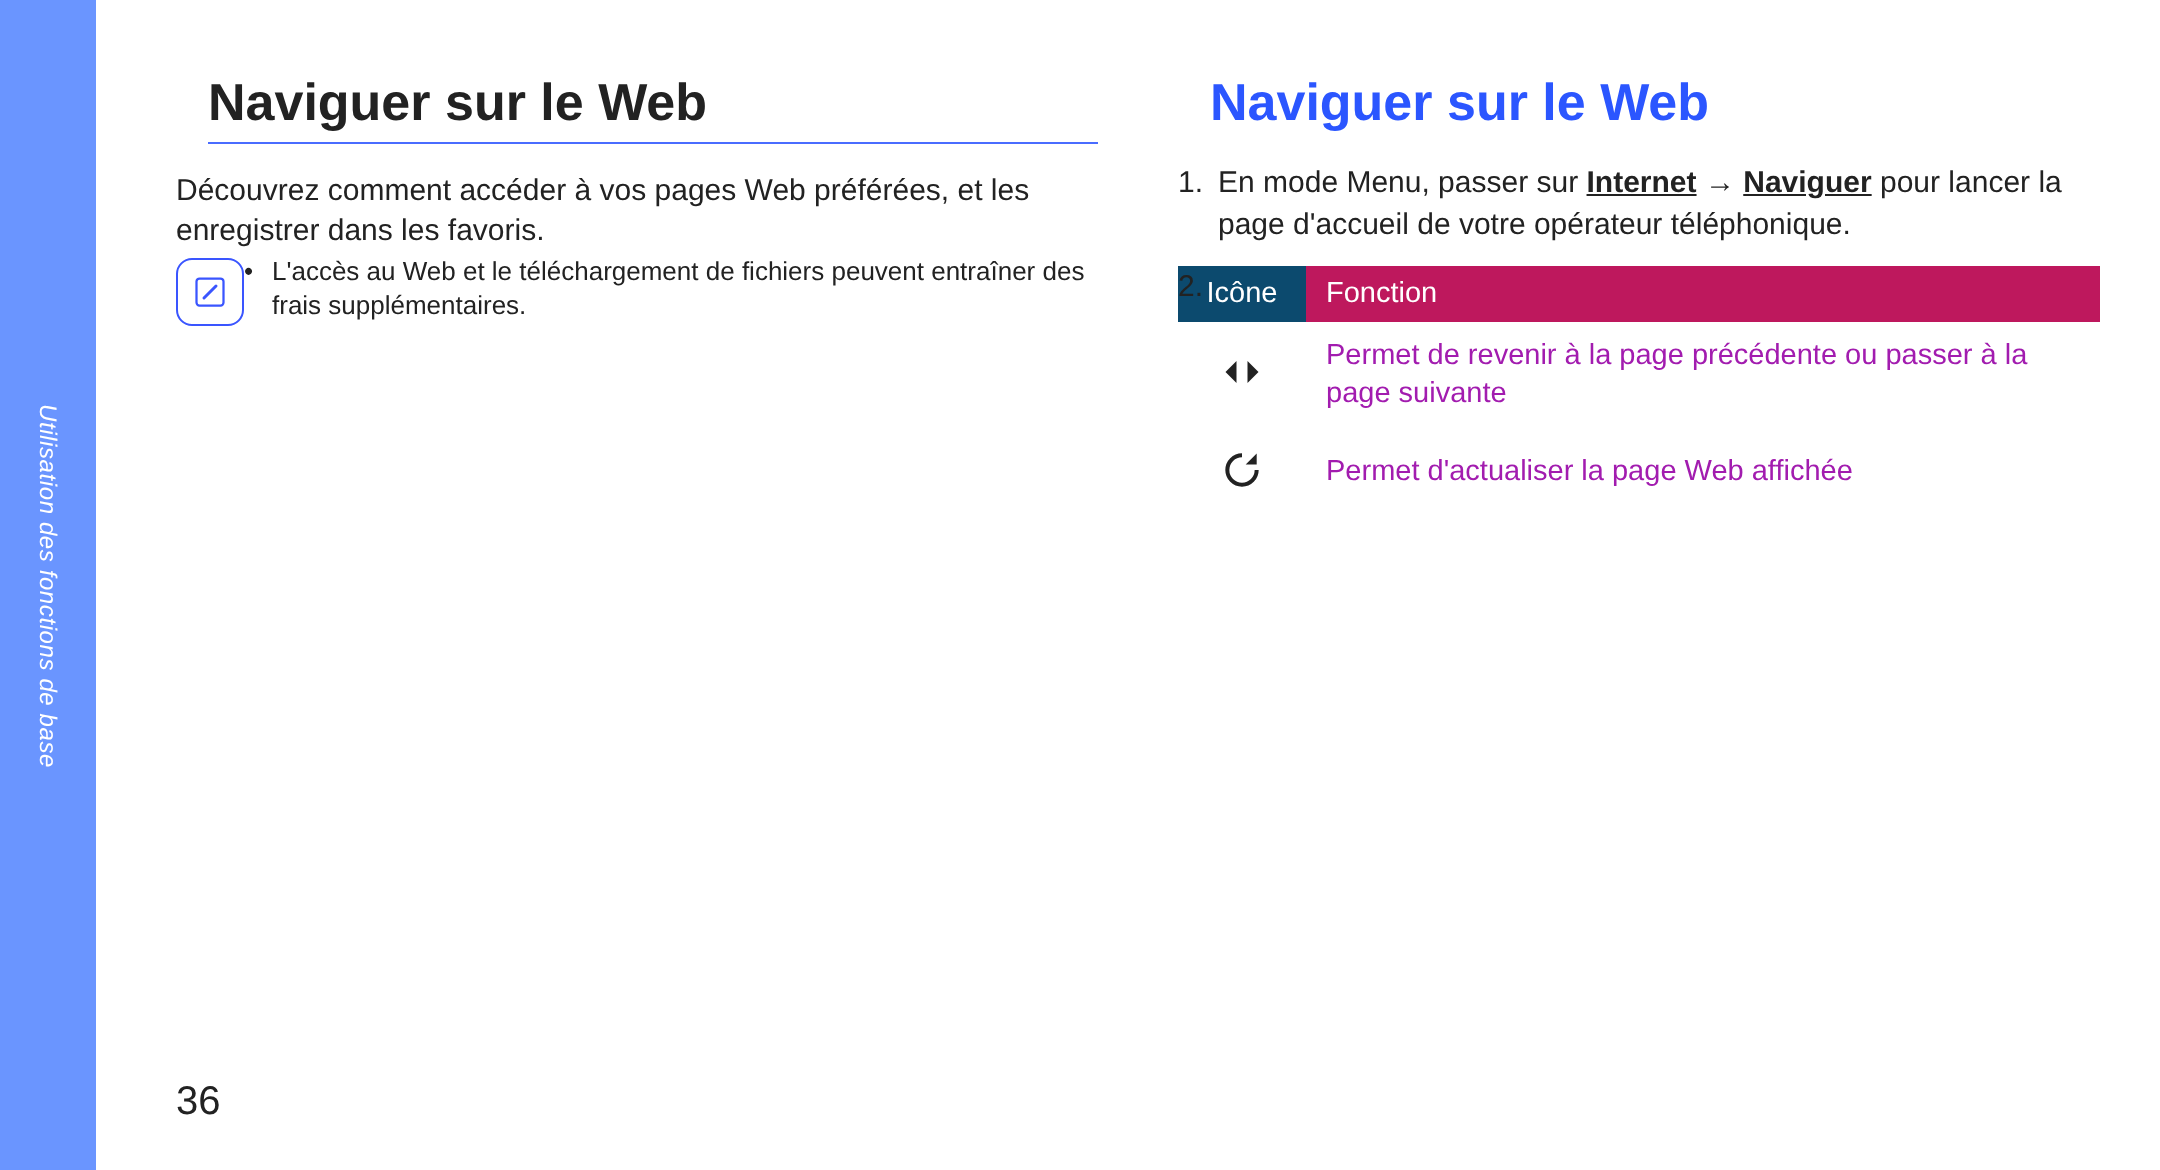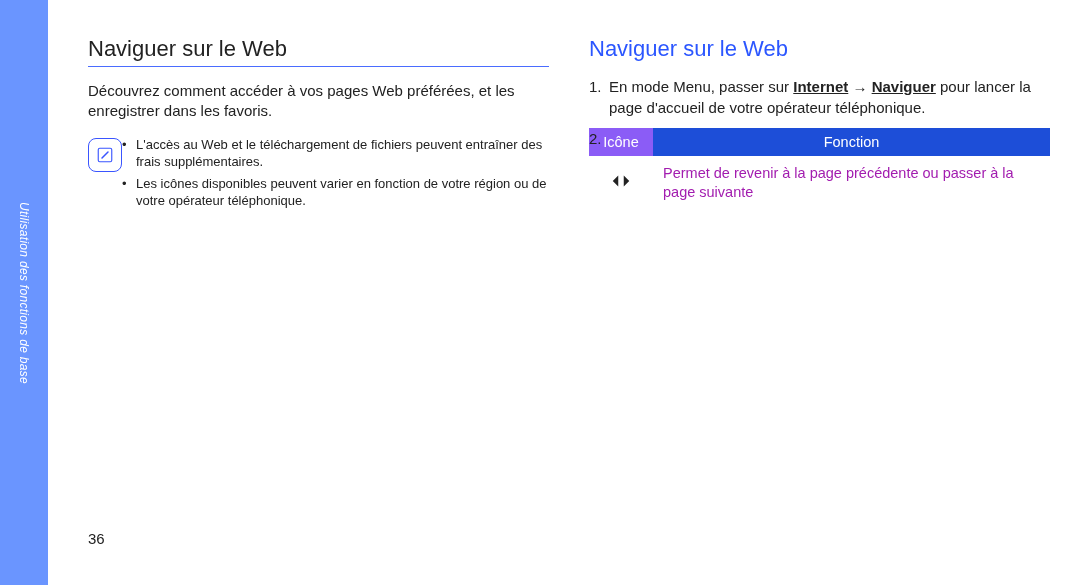--- a/index.html
+++ b/index.html
@@ -34,33 +34,33 @@
     flex: 1;
     padding: 36px 30px 20px 40px;
     display: flex;
     gap: 40px;
   }
   .col {
     flex: 1;
     min-width: 0;
   }
   .h1 {
-    font-size: 22px;
-    font-weight: 400;
+    font-size: 26px;
+    font-weight: 700;
     color: #222;
     border-bottom: 1px solid #4a6cff;
     padding-bottom: 4px;
     margin-bottom: 14px;
+    margin-left: 16px;
   }
   .h1.blue { color: #2b56ff; border-bottom: none; padding-bottom: 0; }
   .intro {
     font-size: 15px;
     line-height: 1.35;
     color: #222;
-    margin-bottom: 14px;
   }
   .note-box {
     display: flex;
     align-items: flex-start;
     gap: 0;
     font-size: 13px;
     line-height: 1.35;
     color: #222;
   }
   .note-icon-wrap {
@@ -87,46 +87,46 @@
   .steps li .num { position: absolute; left: 0; top: 0; }
   .steps b { font-weight: 700; text-decoration: underline; }
   .arrow-glyph { font-family: Arial; }
   .icon-table {
     width: 100%;
     border-collapse: collapse;
     font-size: 14.5px;
     margin-top: 6px;
   }
   .icon-table th {
-    background: #1d4ed8;
+    background: #be185d;
     color: #fff;
-    text-align: center;
+    text-align: left;
     font-weight: 400;
     padding: 6px 10px;
   }
-  .icon-table th.icon-col { background: #8b5cf6; width: 64px; text-align: center; }
+  .icon-table th.icon-col { background: #0c4a6e; width: 64px; text-align: center; }
   .icon-table td {
     padding: 8px 10px;
     vertical-align: middle;
     border-bottom: 1px solid transparent;
   }
   .icon-table td.icon-cell {
     text-align: center;
     color: #222;
   }
   .icon-table td.fn-cell {
     color: #a21caf;
     line-height: 1.3;
   }
   .icon-svg { width: 22px; height: 22px; }
   .page-num {
     position: absolute;
     left: 88px;
-    bottom: 38px;
-    font-size: 15px;
+    bottom: 22px;
+    font-size: 20px;
     color: #222;
   }
 </style>
 </head>
 <body>
 
 <div class="page">
 
   <div class="tab">
     <div class="spine-label">Utilisation des fonctions de base</div>
@@ -140,21 +140,20 @@
 
       <div class="note-box">
         <div class="note-icon-wrap">
           <svg class="note-icon-inner" viewBox="0 0 24 24">
             <rect x="3" y="3" width="18" height="18" rx="2" fill="none" stroke="#3a55ff" stroke-width="1.5"></rect>
             <path d="M8 16 L16 8" stroke="#3a55ff" stroke-width="2" stroke-linecap="round"></path>
           </svg>
         </div>
         <ul class="note-list">
           <li>L'accès au Web et le téléchargement de fichiers peuvent entraîner des frais supplémentaires.</li>
-          <li>Les icônes disponibles peuvent varier en fonction de votre région ou de votre opérateur téléphonique.</li>
         </ul>
       </div>
     </div>
 
     <div class="col">
       <h2 class="h1 blue">Naviguer sur le Web</h2>
 
       <ol class="steps" style="list-style:none;">
         <li>
           <span class="num">1.</span>
@@ -177,20 +176,29 @@
         <tbody>
           <tr>
             <td class="icon-cell">
               <svg class="icon-svg" viewBox="0 0 24 24">
                   <path d="M9 6 L3 12 L9 18 Z" fill="#222"></path>
                   <path d="M15 6 L21 12 L15 18 Z" fill="#222"></path>
                 </svg>
             </td>
             <td class="fn-cell">Permet de revenir à la page précédente ou passer à la page suivante</td>
           </tr>
+          <tr>
+            <td class="icon-cell">
+              <svg class="icon-svg" viewBox="0 0 24 24">
+                  <path d="M12 4 a8 8 0 1 0 8 8" fill="none" stroke="#222" stroke-width="2.2"></path>
+                  <path d="M20 3 L20 9 L14 9 Z" fill="#222"></path>
+                </svg>
+            </td>
+            <td class="fn-cell">Permet d'actualiser la page Web affichée</td>
+          </tr>
         </tbody>
       </table>
     </div>
 
   </div>
 
   <div class="page-num">36</div>
 </div>
 
 </body></html>

